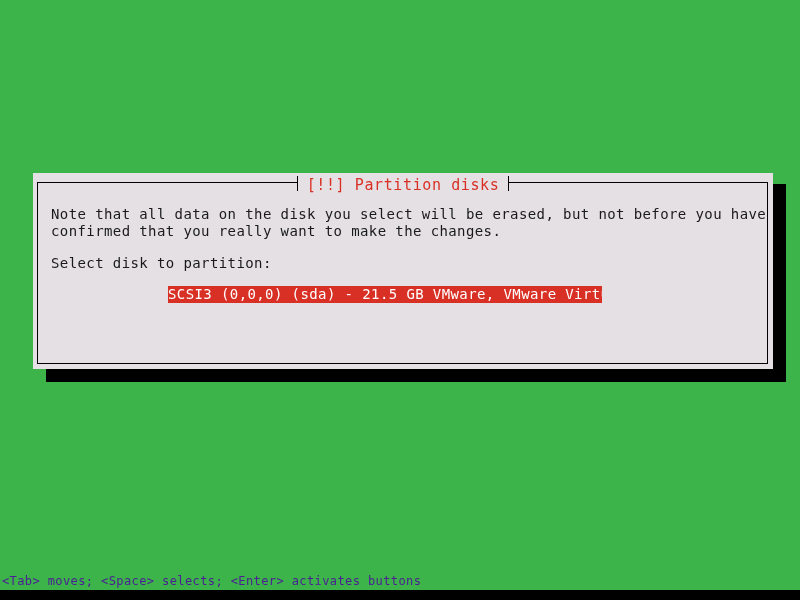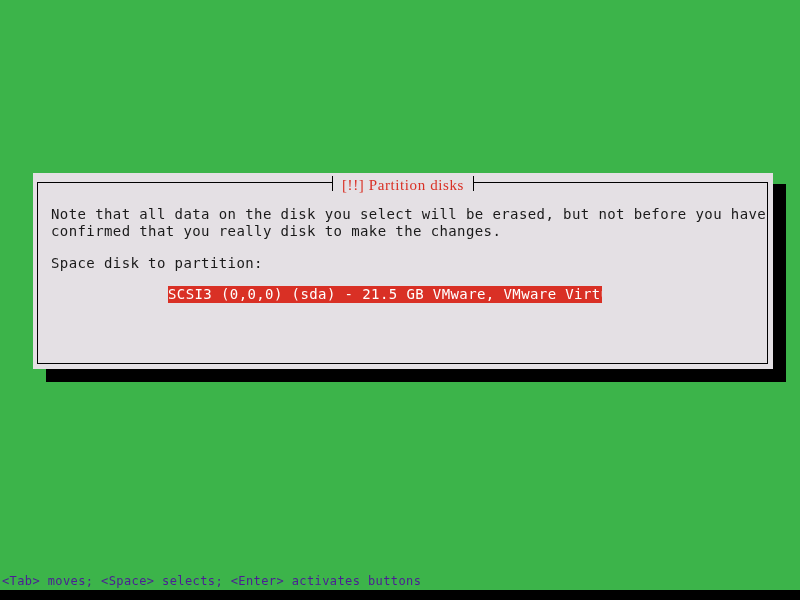--- a/index.html
+++ b/index.html
@@ -60,21 +60,20 @@
   .title-row {
     position: absolute;
     left: 0;
     top: 3px;
     width: 100%;
     height: 18px;
     display: flex;
     align-items: flex-start;
     justify-content: center;
     pointer-events: none;
-    font-family: Liberation Serif, serif;
   }
   .title-tick {
     width: 1px;
     height: 15px;
     background: #000000;
   }
   .title-text {
     color: #d93025;
     background: #e4e0e4;
     font-size: 15px;
@@ -176,23 +175,23 @@
 
     <div class="title-row">
       <div class="title-tick"></div>
       <div class="title-text">[!!] Partition disks</div>
       <div class="title-tick"></div>
     </div>
 
     <div class="body">
 
       <div class="note-line">Note that all data on the disk you select will be erased, but not before you have</div>
-      <div class="note-line">confirmed that you really disk to make the changes.</div>
-
-      <div class="prompt-line">Space disk to partition:</div>
+      <div class="note-line">confirmed that you really want to make the changes.</div>
+
+      <div class="prompt-line">Select disk to partition:</div>
 
       <div class="disk-list">
         <span class="disk-item">SCSI3 (0,0,0) (sda) - 21.5 GB VMware, VMware Virtual S</span>
       </div>
 
 
     </div>
   </div>
 
   <div class="hint-bar">&lt;Tab&gt; moves; &lt;Space&gt; selects; &lt;Enter&gt; activates buttons</div>

